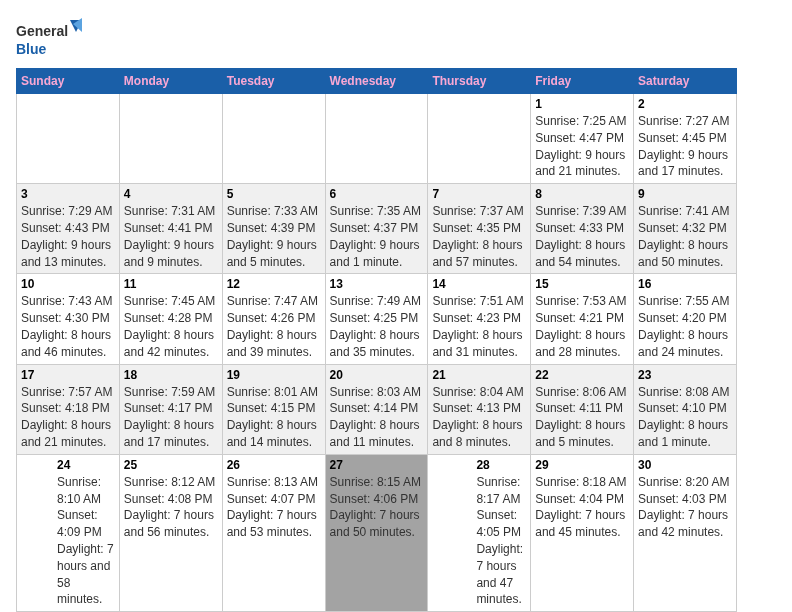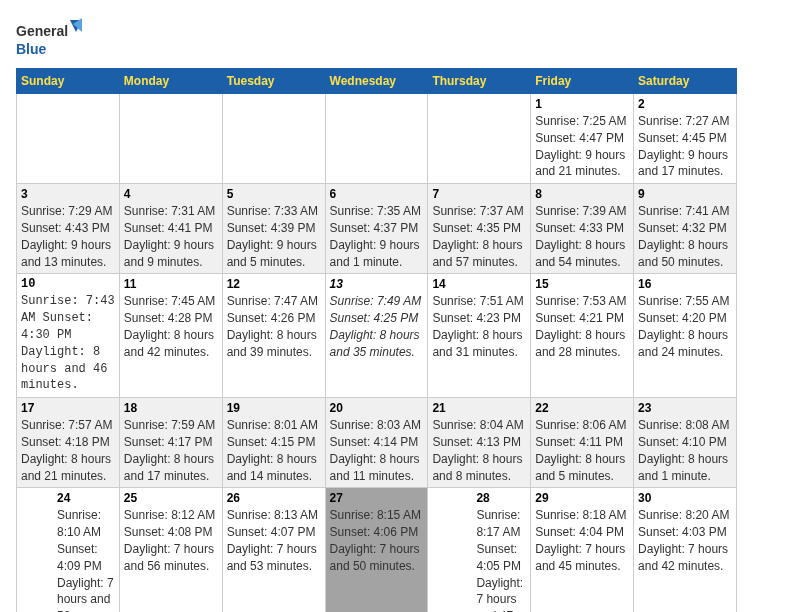--- a/index.html
+++ b/index.html
@@ -39,21 +39,21 @@
       font-weight: normal;
       color: #444;
     }
     .calendar {
       width: 100%;
       border-collapse: collapse;
       font-size: 10.5px;
     }
     .calendar th {
       background: #1a5fa8;
-      color: #fde047;
+      color: #f9a8d4;
       padding: 5px 4px;
       text-align: left;
       font-size: 12px;
       font-weight: bold;
       border: 1px solid #1a5fa8;
     }
     .calendar td {
       border: 1px solid #ccc;
       vertical-align: top;
       padding: 3px 4px;
@@ -183,42 +183,42 @@
           </td>
           <td style="background: rgb(240, 240, 240);">
             <span class="day-num">9</span>
             <div class="day-info">Sunrise: 7:41 AM
 Sunset: 4:32 PM
 Daylight: 8 hours
 and 50 minutes.</div>
           </td>
         </tr>
         <tr class="row-odd">
-          <td style="background: rgb(255, 255, 255); font-family: Liberation Mono, monospace;">
+          <td style="background: rgb(255, 255, 255);">
             <span class="day-num">10</span>
             <div class="day-info">Sunrise: 7:43 AM
 Sunset: 4:30 PM
 Daylight: 8 hours
 and 46 minutes.</div>
           </td>
           <td style="background: rgb(255, 255, 255);">
             <span class="day-num">11</span>
             <div class="day-info">Sunrise: 7:45 AM
 Sunset: 4:28 PM
 Daylight: 8 hours
 and 42 minutes.</div>
           </td>
           <td style="background: rgb(255, 255, 255);">
             <span class="day-num">12</span>
             <div class="day-info">Sunrise: 7:47 AM
 Sunset: 4:26 PM
 Daylight: 8 hours
 and 39 minutes.</div>
           </td>
-          <td style="background: rgb(255, 255, 255); font-style: italic;">
+          <td style="background: rgb(255, 255, 255);">
             <span class="day-num">13</span>
             <div class="day-info">Sunrise: 7:49 AM
 Sunset: 4:25 PM
 Daylight: 8 hours
 and 35 minutes.</div>
           </td>
           <td style="background: rgb(255, 255, 255);">
             <span class="day-num">14</span>
             <div class="day-info">Sunrise: 7:51 AM
 Sunset: 4:23 PM

